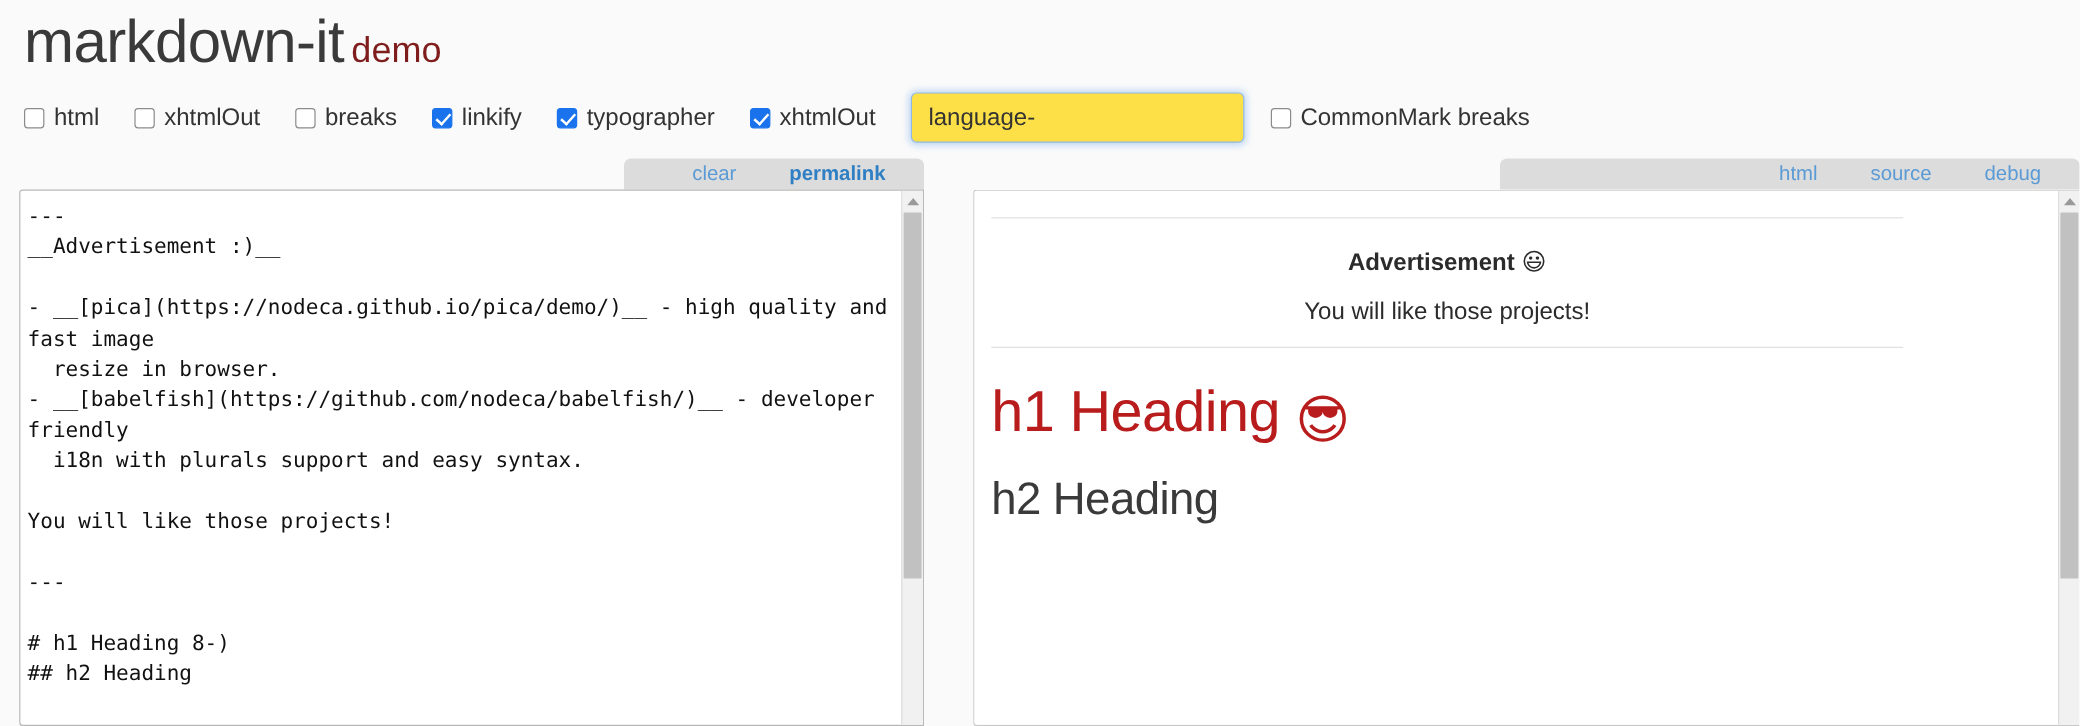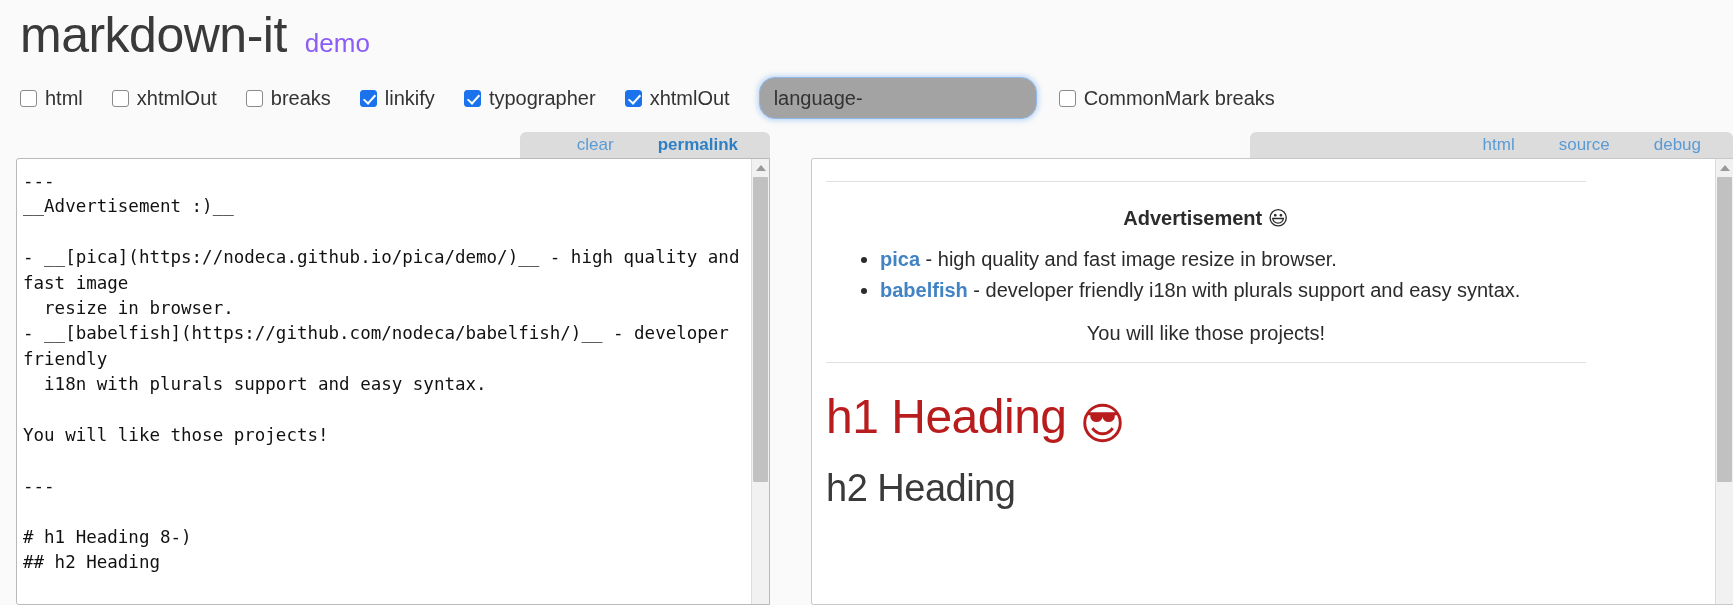--- a/index.html
+++ b/index.html
@@ -17,23 +17,23 @@
   .header { padding: 8px 20px 0 20px; }
   .title {
     font-size: 50px;
     font-weight: 400;
     color: #3a3a3a;
     letter-spacing: -0.5px;
     line-height: 1.1;
     margin: 0;
   }
   .title .demo {
-    font-size: 26px;
-    color: #8b5cf6;
-    margin-left: 18px;
+    font-size: 30px;
+    color: #7f1d1d;
+    margin-left: 6px;
     letter-spacing: 0;
   }
 
   
   .options {
     display: flex;
     align-items: center;
     padding: 14px 20px 0 20px;
     gap: 0;
   }
@@ -65,22 +65,22 @@
     left: 5px; top: 1px;
     width: 5px; height: 10px;
     border: solid #fff;
     border-width: 0 2px 2px 0;
     transform: rotate(42deg);
   }
   .lang-input {
     width: 278px;
     height: 42px;
     border: 1px solid #90b8e8;
-    border-radius: 16px;
-    background: #a3a3a3;
+    border-radius: 5px;
+    background: #fde047;
     font-size: 20px;
     font-family: "Liberation Sans", sans-serif;
     color: #333;
     padding: 0 14px;
     outline: none;
     box-shadow: 0 0 5px 2px rgba(130,180,240,0.45);
     margin-right: 22px;
   }
 
   
@@ -319,24 +319,20 @@
       <div class="thumb" style="top:18px;height:305px;"></div>
     </div>
   </div>
 
   <div class="panel-right">
     <div class="preview">
       <div class="inner">
         <hr>
         <p class="adv"><span>Advertisement</span>
           <span class="emoji">😃</span></p>
-        <ul>
-          <li><a href="#">pica</a><span> - high quality and fast image resize in browser.</span></li>
-          <li><a href="#">babelfish</a><span> - developer friendly i18n with plurals support and easy syntax.</span></li>
-        </ul>
         <p>You will like those projects!</p>
         <hr>
         <h1><span>h1 Heading</span>
           <span class="emoji big">😎</span></h1>
         <h2>h2 Heading</h2>
       </div>
     </div>
     <div class="sbar">
       <div class="arrow"></div>
       <div class="thumb" style="top:18px;height:305px;"></div>

